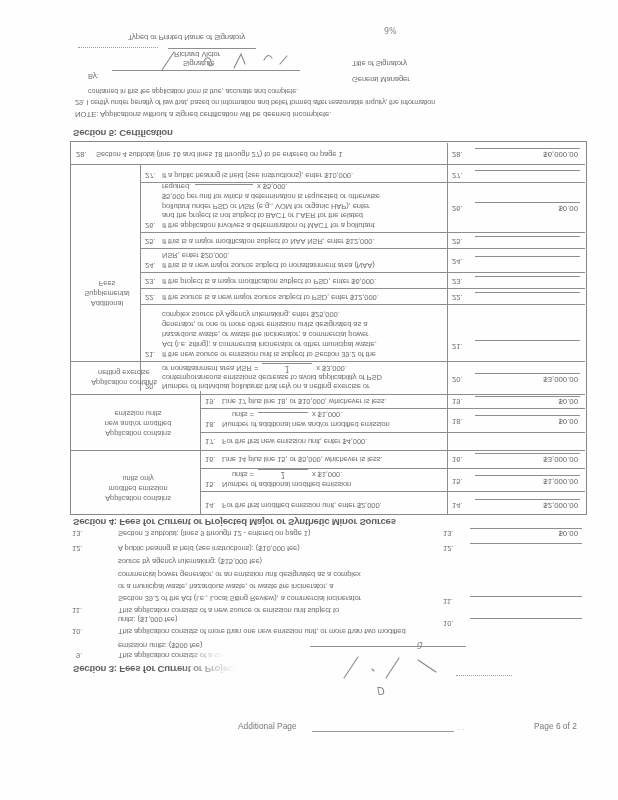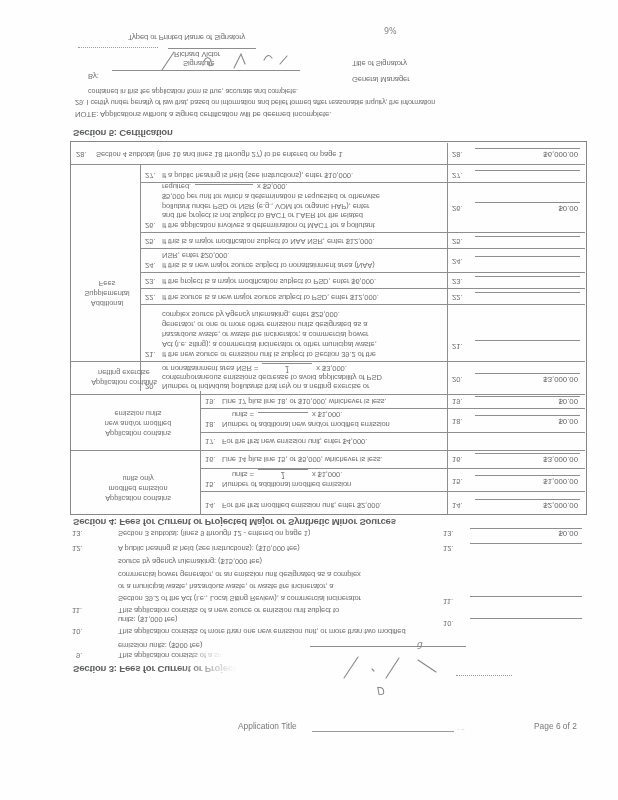--- a/index.html
+++ b/index.html
@@ -226,18 +226,18 @@
     <g stroke="#85878a" stroke-width="1.1" fill="none" stroke-linecap="round">
       <path d="M8,24 L22,3"></path>
       <path d="M36,15 l2,2"></path>
       <path d="M50,24 L63,4"></path>
       <path d="M82,6 L100,18"></path>
     </g>
   </svg>
   <div class="hw" style="left:417px;top:639px;font-size:9px;">g</div>
   <div class="hw" style="left:384px;top:27px;font-size:8px;font-style:normal;">9%</div>
 
-  <div class="footer-t" style="left:238px;top:721px;">Application Title</div>
+  <div class="footer-t" style="left:238px;top:721px;">Additional Page</div>
   <div class="ln" style="top:731px;left:312px;width:142px;border-top-color:#9a9b9d;"></div>
   <div class="footer-t" style="left:458px;top:725px;font-size:6px;">. ..</div>
   <div class="footer-t" style="left:534px;top:721px;">Page 6 of 2</div>
 
 </div>
 
 </body></html>

